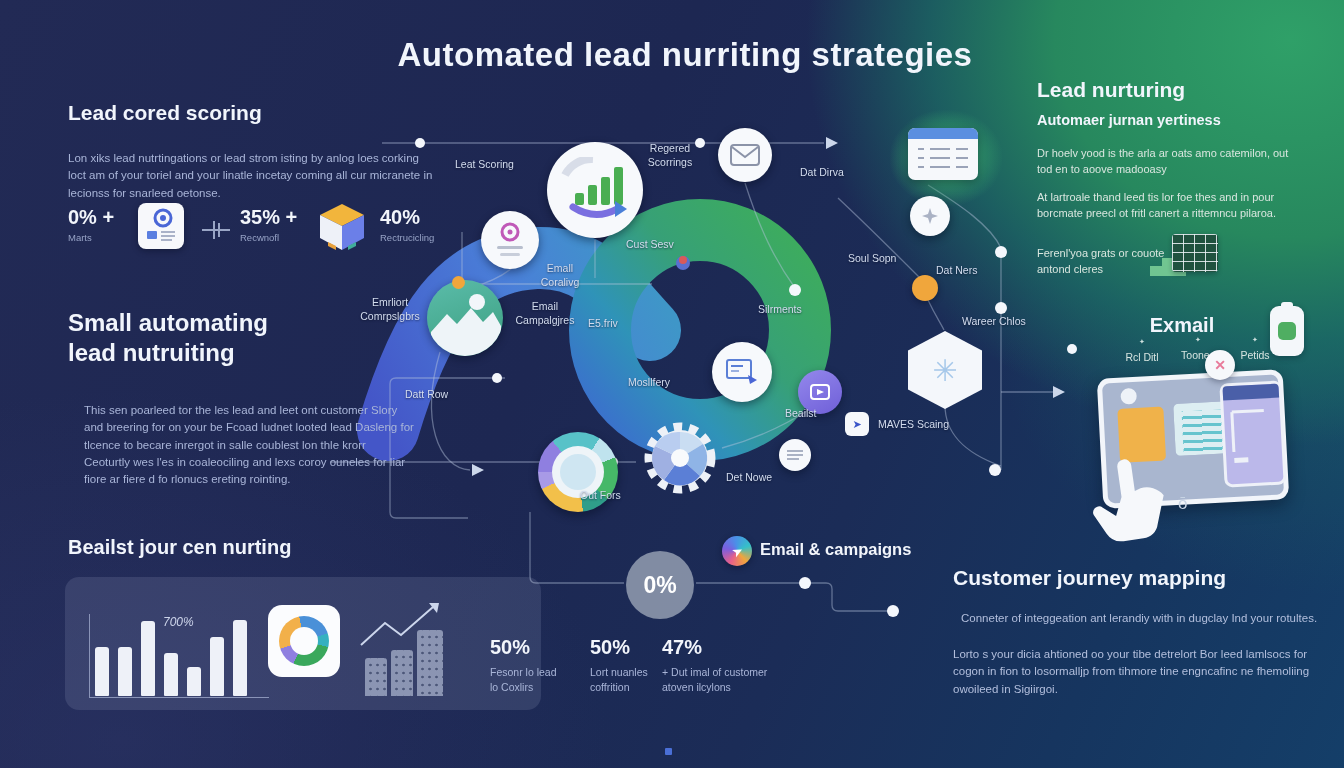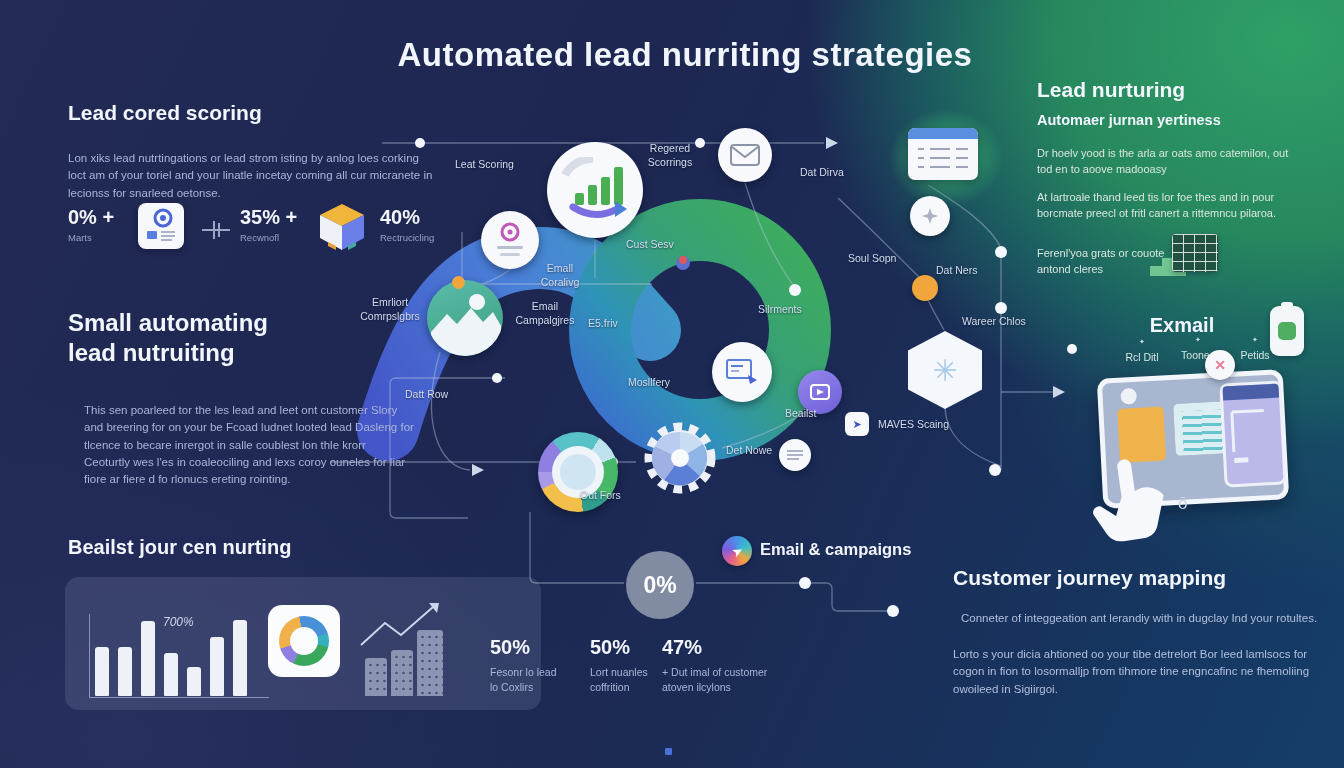--- a/index.html
+++ b/index.html
@@ -319,21 +319,21 @@
 Comrpslgbrs</div>
   <div class="dlabel pre ctr" style="left:505px;top:300px;width:80px;">Email
 Campalgjres</div>
   <div class="dlabel" style="left:588px;top:317px;">E5.friv</div>
   <div class="dlabel" style="left:758px;top:303px;">Silrments</div>
   <div class="dlabel" style="left:962px;top:315px;">Wareer Chlos</div>
   <div class="dlabel" style="left:628px;top:376px;">Mosllfery</div>
   <div class="dlabel" style="left:405px;top:388px;">Datt Row</div>
   <div class="dlabel" style="left:785px;top:407px;">Beailst</div>
   <div class="dlabel" style="left:878px;top:418px;">MAVES Scaing</div>
-  <div class="dlabel" style="left:726px;top:444px;">Det Nowe</div>
+  <div class="dlabel" style="left:726px;top:471px;">Det Nowe</div>
   <div class="dlabel" style="left:580px;top:489px;">Out Fors</div>
 
   <div class="abs ec-icon" style="left:722px;top:536px;">
       <span>➤</span>
     </div>
   <div class="abs" style="left:760px;top:540px;font-size:16.5px;font-weight:700;color:#f2f5fb;">Email &amp; campaigns</div>
   <div class="abs zero-circle" style="left:626px;top:551px;">
       <span>0%</span>
     </div>
 

